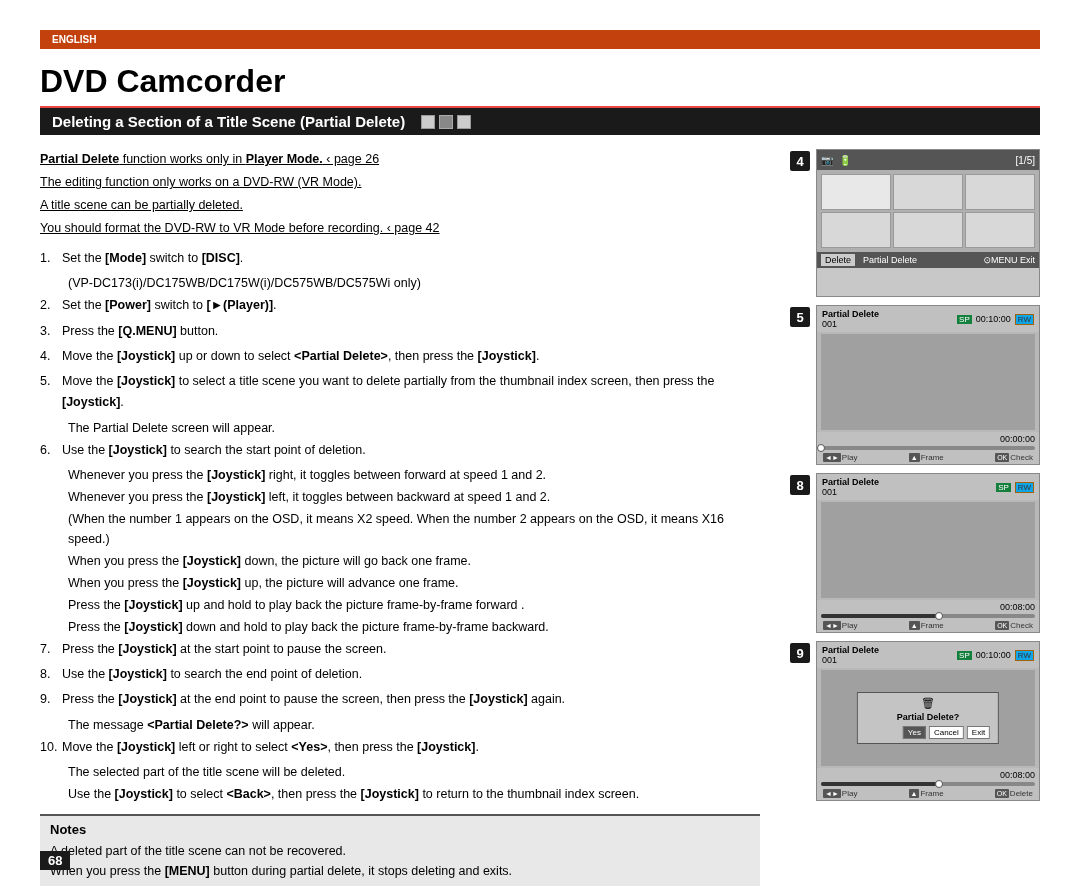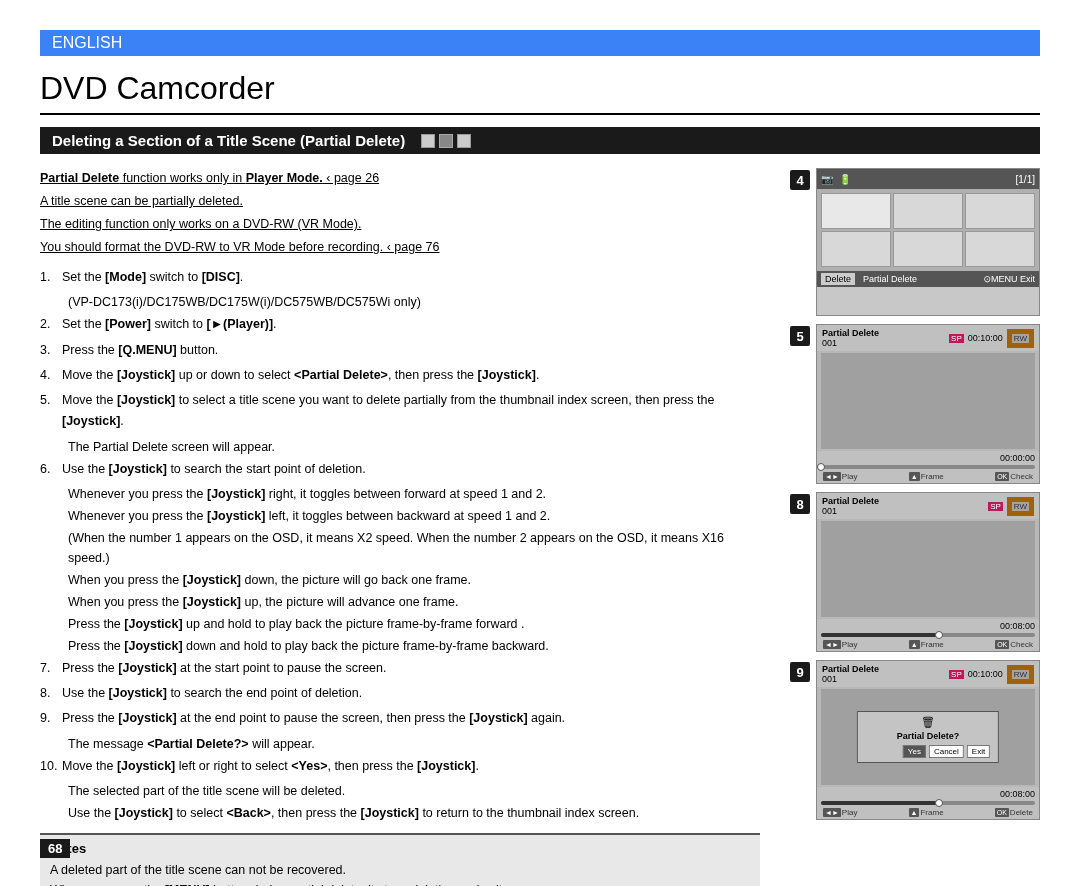--- a/index.html
+++ b/index.html
@@ -17,36 +17,35 @@
     .page-container {
       width: 1080px;
       height: 886px;
       padding: 30px 40px 20px 40px;
       display: flex;
       flex-direction: column;
     }
 
     
     .english-badge {
-      background: #3b82f6;
+      background: #c2410c;
       color: #ffffff;
-      font-weight: normal;
-      font-size: 16px;
+      font-weight: bold;
+      font-size: 10px;
       padding: 4px 12px;
       display: inline-block;
       margin-bottom: 14px;
     }
 
     
     .main-title {
       font-size: 32px;
-      font-weight: normal;
+      font-weight: bold;
       color: #000;
-      margin-bottom: 12px;
-      border-bottom: 2px solid #000000;
+      border-bottom: 2px solid #ef4444;
       padding-bottom: 6px;
     }
 
     
     .section-header {
       background: #1a1a1a;
       color: #ffffff;
       font-size: 15px;
       font-weight: bold;
       padding: 5px 12px;
@@ -133,21 +132,21 @@
       margin-bottom: 4px;
     }
     .notes-content {
       font-size: 12.5px;
       line-height: 1.6;
     }
 
     
     .page-number {
       position: absolute;
-      bottom: 28px;
+      bottom: 16px;
       left: 40px;
       background: #1a1a1a;
       color: #fff;
       font-weight: bold;
       font-size: 13px;
       padding: 2px 8px;
     }
 
     
     .right-col {
@@ -265,31 +264,31 @@
       display: flex;
       justify-content: space-between;
       padding: 3px 5px;
       font-size: 9px;
       color: #000;
       background: #c0c0c0;
     }
     .playback-label { font-weight: bold; }
     .playback-info { display: flex; gap: 4px; align-items: center; }
     .sp-badge {
-      background: #be185d;
+      background: #15803d;
       color: #fff;
       font-size: 8px;
       padding: 0 2px;
     }
     .rw-badge {
-      background: #a3a3a3;
+      background: #0ea5e9;
       color: #333;
       font-size: 8px;
       padding: 0 2px;
-      border: 5px solid #a16207;
+      border: 1px solid #a16207;
     }
     .playback-main-area {
       flex: 1;
       background: #a0a0a0;
       margin: 2px 4px;
     }
     .playback-bottom {
       padding: 2px 4px;
       background: #c0c0c0;
     }
@@ -406,23 +405,23 @@
       <span class="checkmark-box checkmark-filled"></span>
     </span>
   </div>
 
   <div class="content-area">
 
     <div class="left-col">
 
       <div class="intro-text">
         <p><strong>Partial Delete</strong> function works only in <strong>Player Mode.</strong>  ‹ page 26</p>
+        <p>The editing function only works on a DVD-RW (VR Mode).</p>
         <p>A title scene can be partially deleted.</p>
-        <p>The editing function only works on a DVD-RW (VR Mode).</p>
-        <p>You should format the DVD-RW to VR Mode before recording.  ‹ page 76</p>
+        <p>You should format the DVD-RW to VR Mode before recording.  ‹ page 42</p>
       </div>
 
       <div class="steps-list">
 
         <div class="step-item">
           <span class="step-num">1.</span>
           <span class="step-text">Set the <strong>[Mode]</strong> switch to <strong>[DISC]</strong>.</span>
         </div>
         <div class="sub-item">(VP-DC173(i)/DC175WB/DC175W(i)/DC575WB/DC575Wi only)</div>
 
@@ -497,21 +496,21 @@
     <div class="right-col">
 
       <div class="screen-block">
         <div class="step-circle">4</div>
         <div class="device-screen screen4">
           <div class="screen4-top-bar">
             <div class="screen4-top-icons">
               <span class="top-icon">📷</span>
               <span class="top-icon">🔋</span>
             </div>
-            <span class="page-indicator">[1/1]</span>
+            <span class="page-indicator">[1/5]</span>
           </div>
           <div class="thumb-grid">
             <div class="thumb-cell highlighted"></div>
             <div class="thumb-cell"></div>
             <div class="thumb-cell"></div>
             <div class="thumb-cell"></div>
             <div class="thumb-cell"></div>
             <div class="thumb-cell"></div>
           </div>
           <div class="screen4-menu">

